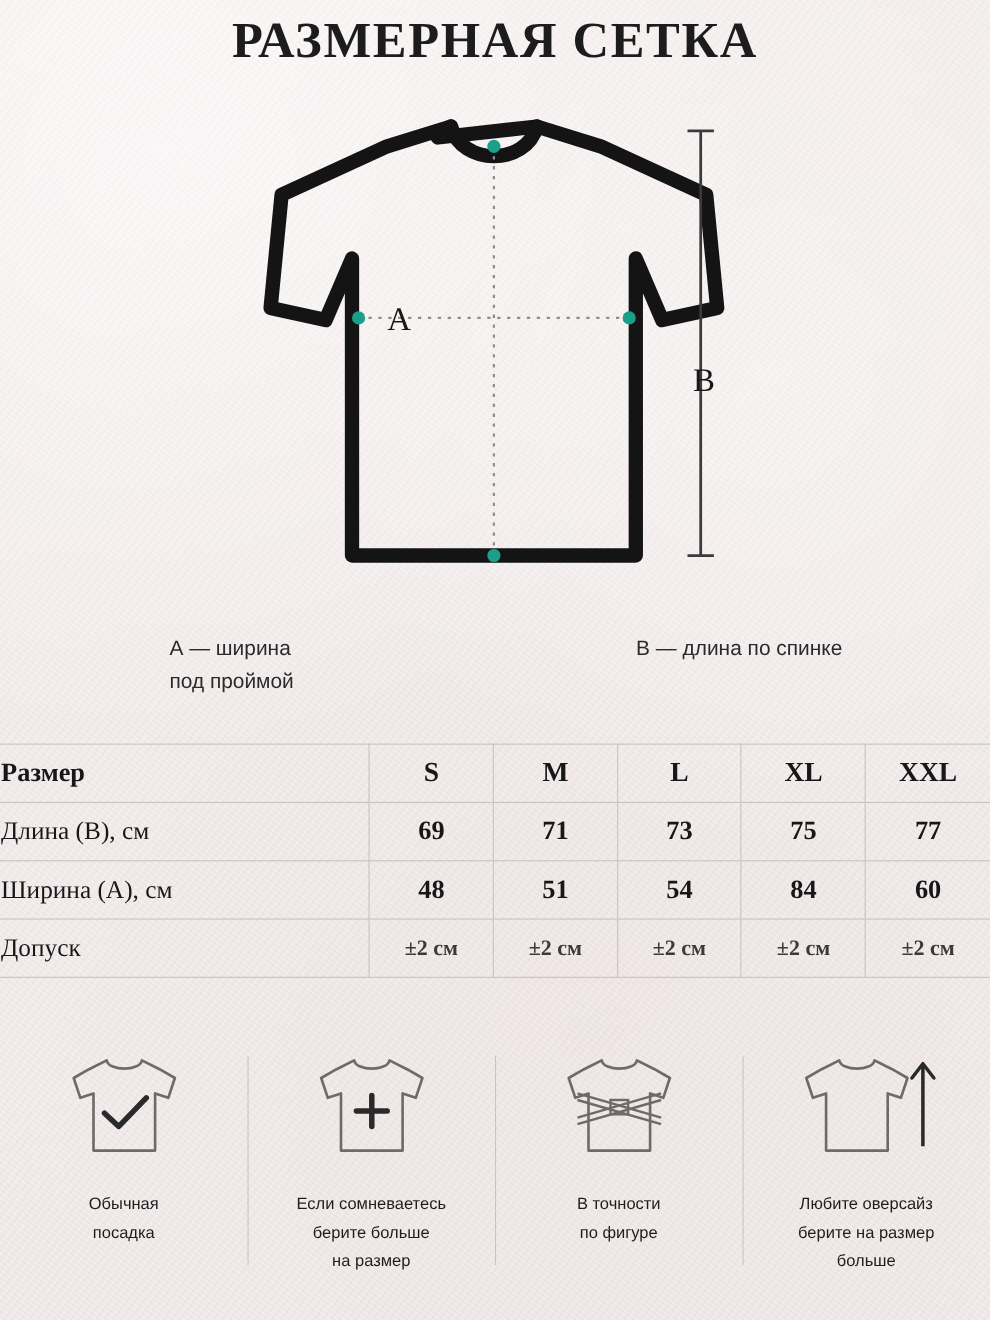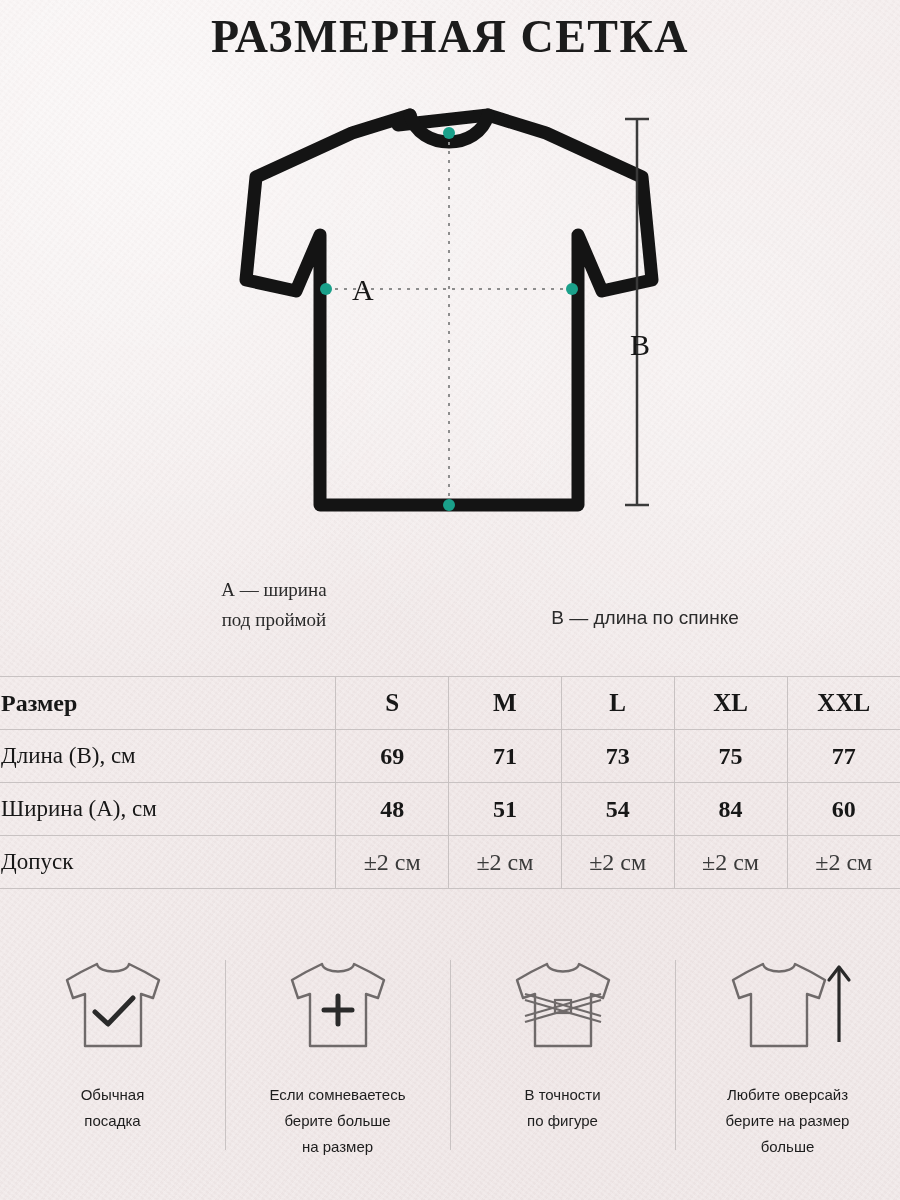--- a/index.html
+++ b/index.html
@@ -60,35 +60,32 @@
     position: absolute;
     top: 575px;
     left: 0;
     width: 900px;
     font-family: "Liberation Sans", sans-serif;
     font-size: 19px;
     color: #2a2a2a;
   }
   .legend .l-a {
     position: absolute;
-    left: 134px;
+    left: 154px;
     top: 0;
     width: 280px;
-    text-align: center;
     line-height: 30px;
-    font-family: Liberation Serif, serif;
   }
   .legend .l-b {
     position: absolute;
-    left: 455px;
+    left: 482px;
     top: 0;
     width: 380px;
     text-align: center;
     line-height: 30px;
-    margin-top: 28px;
   }
 
   
   .table-wrap {
     position: absolute;
     top: 676px;
     left: 0;
     width: 900px;
   }
   table.sizes {
@@ -119,22 +116,22 @@
     font-size: 25px;
   }
   table.sizes thead th.rowhead {
     font-size: 24px;
   }
   table.sizes td.val {
     font-weight: 700;
     width: 112px;
   }
   table.sizes tr.tol td.val {
-    font-weight: 400;
-    font-size: 24px;
+    font-weight: 700;
+    font-size: 20px;
     color: #3a3a3a;
   }
   table.sizes td.rowhead {
     font-weight: 400;
   }
 
   
   .tips {
     position: absolute;
     top: 952px;

